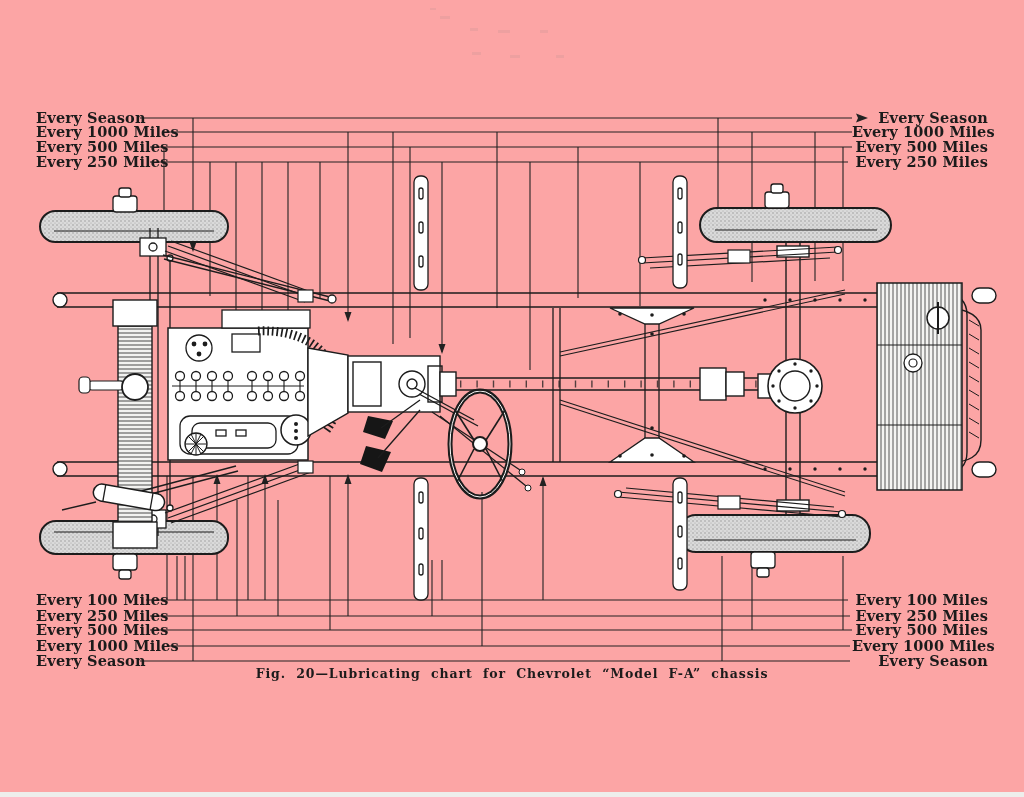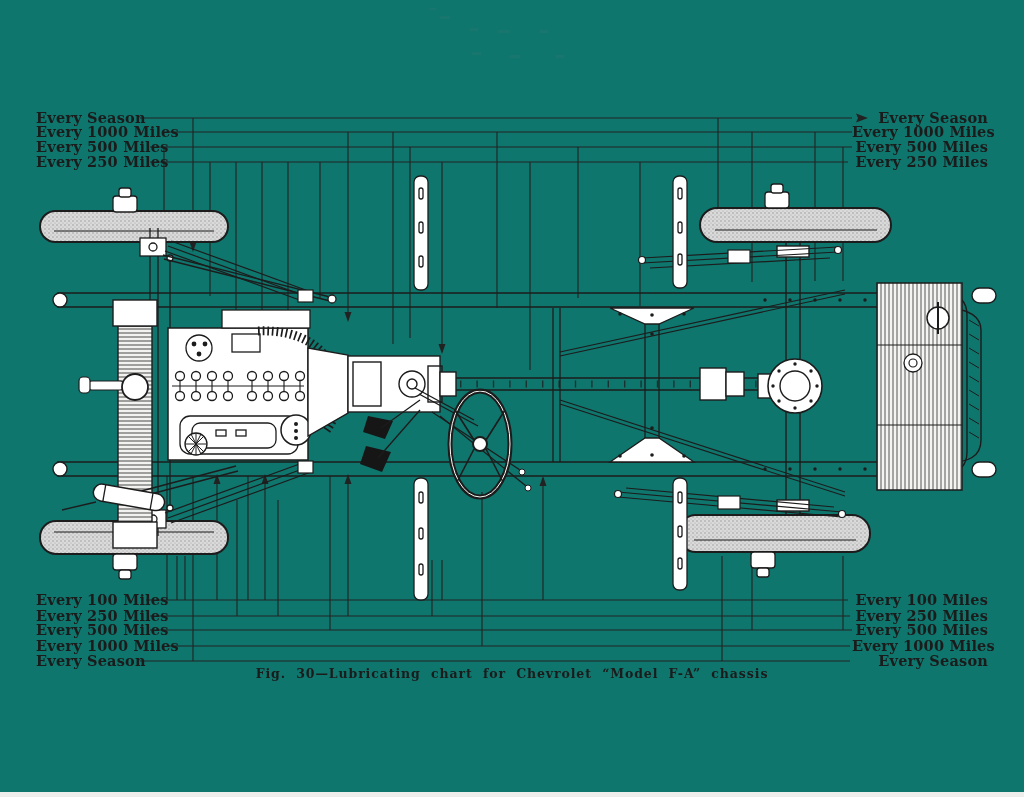--- a/index.html
+++ b/index.html
@@ -1,16 +1,16 @@
 <!DOCTYPE html>
 <html><head>
 <meta charset="utf-8">
 <style>
   html,body{margin:0;padding:0;background:#ffffff;}
-  .page{position:relative;width:1024px;height:797px;background:#0f766e;overflow:hidden;
+  .page{position:relative;width:1024px;height:797px;background:#fca5a5;overflow:hidden;
         font-family:"DejaVu Serif", serif;}
   .lbl{position:absolute;font-weight:bold;font-size:14.5px;color:#1b1b1b;
        white-space:nowrap;letter-spacing:.2px;line-height:16px;}
   .cap{position:absolute;left:0;top:666px;width:1024px;text-align:center;
        font-weight:bold;font-size:12.5px;color:#1b1b1b;letter-spacing:.9px;word-spacing:5px;}
   svg{position:absolute;left:0;top:0;}
   .scanedge{position:absolute;left:0;bottom:0;width:1024px;height:5px;background:#eeeeec;}
 </style>
 </head>
 <body>
@@ -444,16 +444,16 @@
 <div class="lbl" style="left:36px; top:622px;">Every 500 Miles</div>
 <div class="lbl" style="left:36px; top:638px;">Every 1000 Miles</div>
 <div class="lbl" style="left:36px; top:653px;">Every Season</div>
 
 <div class="lbl" style="left:852px; top:592px; width:136px; text-align:right;">Every 100 Miles</div>
 <div class="lbl" style="left:852px; top:608px; width:136px; text-align:right;">Every 250 Miles</div>
 <div class="lbl" style="left:852px; top:622px; width:136px; text-align:right;">Every 500 Miles</div>
 <div class="lbl" style="left:852px; top:638px; width:136px; text-align:right;">Every 1000 Miles</div>
 <div class="lbl" style="left:852px; top:653px; width:136px; text-align:right;">Every Season</div>
 
-<div class="cap">Fig. 30—Lubricating chart for Chevrolet “Model F-A” chassis</div>
+<div class="cap">Fig. 20—Lubricating chart for Chevrolet “Model F-A” chassis</div>
 
 <div class="scanedge"></div>
 </div>
 
 </body></html>

